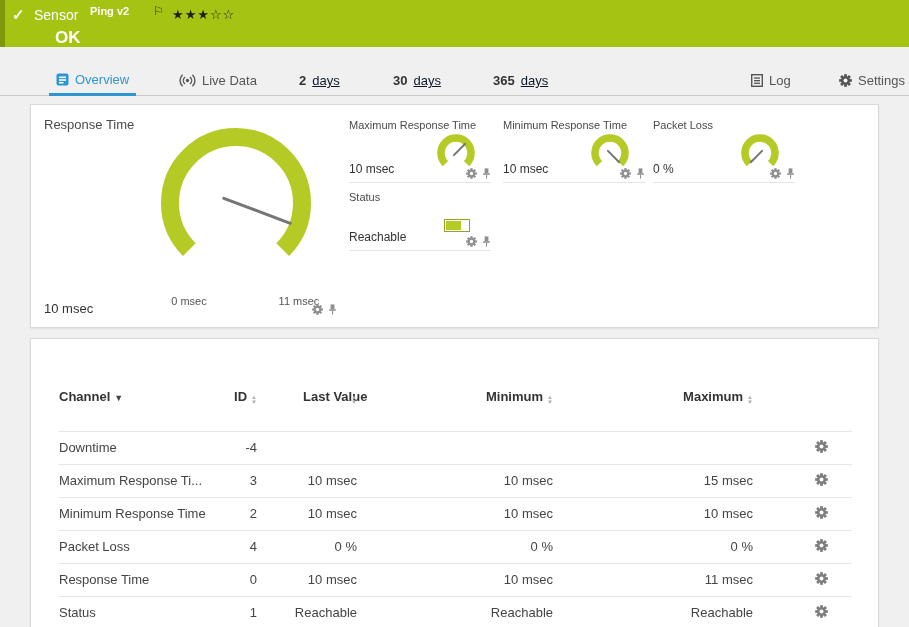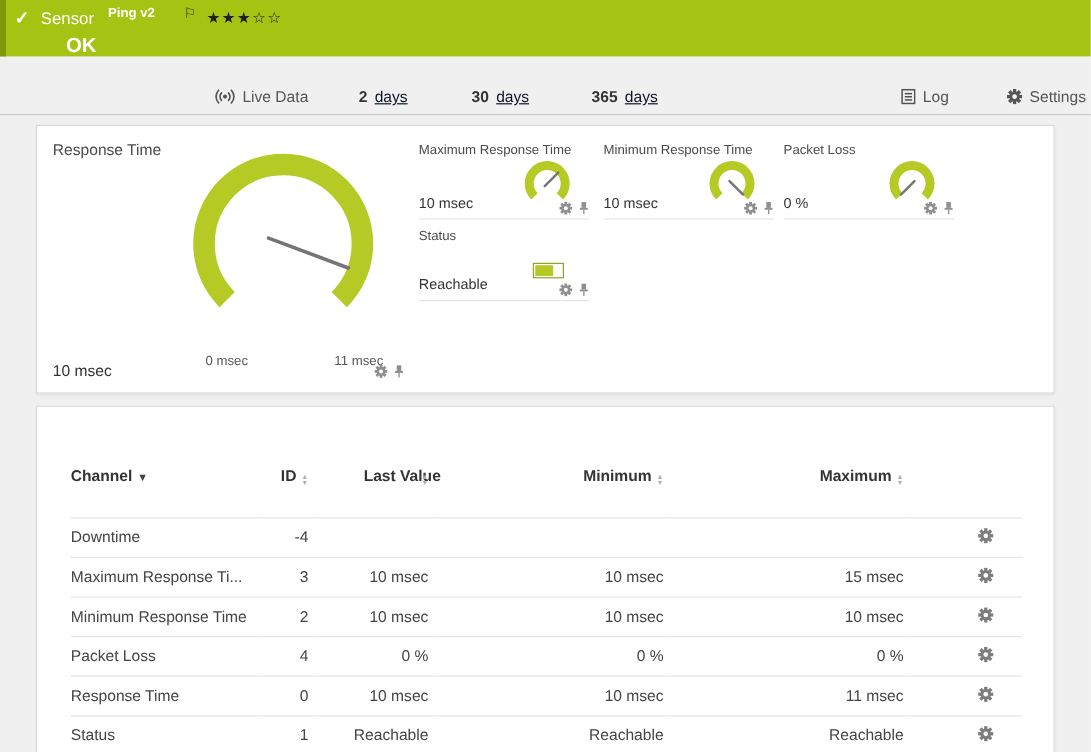--- a/index.html
+++ b/index.html
@@ -80,20 +80,29 @@
     <div class="topbar-edge"></div>
     <span class="check">✓</span>
     <span class="kind">Sensor</span>
     <span class="sensor-title">Ping v2</span>
     <span class="flag">⚐</span>
     <span class="stars"><span>★★★</span><span>☆☆</span></span>
     <span class="okstatus">OK</span>
   </header>
 
   <nav class="tabbar">
+    <div class="tab active" style="left:49px">
+      <svg width="13" height="13" viewBox="0 0 13 13">
+          <rect x="0.5" y="0.5" width="12" height="12" rx="2" fill="var(--blue,#2e95d3)"></rect>
+          <rect x="3" y="3.5" width="7" height="1.6" fill="#fff"></rect>
+          <rect x="3" y="6.2" width="7" height="1.6" fill="#fff"></rect>
+          <rect x="3" y="8.9" width="4.5" height="1.6" fill="#fff"></rect>
+        </svg>
+      <span>Overview</span>
+    </div>
     <div class="tab" style="left:172px">
       <svg width="17" height="13" viewBox="0 0 17 13">
           <circle cx="8.5" cy="6.5" r="1.7" fill="#555"></circle>
           <path d="M5.6 3.4 a4.4 4.4 0 0 0 0 6.2 M3.2 1.2 a7.6 7.6 0 0 0 0 10.6 M11.4 3.4 a4.4 4.4 0 0 1 0 6.2 M13.8 1.2 a7.6 7.6 0 0 1 0 10.6" stroke="#555" stroke-width="1.4" fill="none" stroke-linecap="round"></path>
         </svg>
       <span>Live Data</span>
     </div>
     <div class="tab" style="left:292px">
       <span class="num">2</span>
       <span class="unit">days</span>

